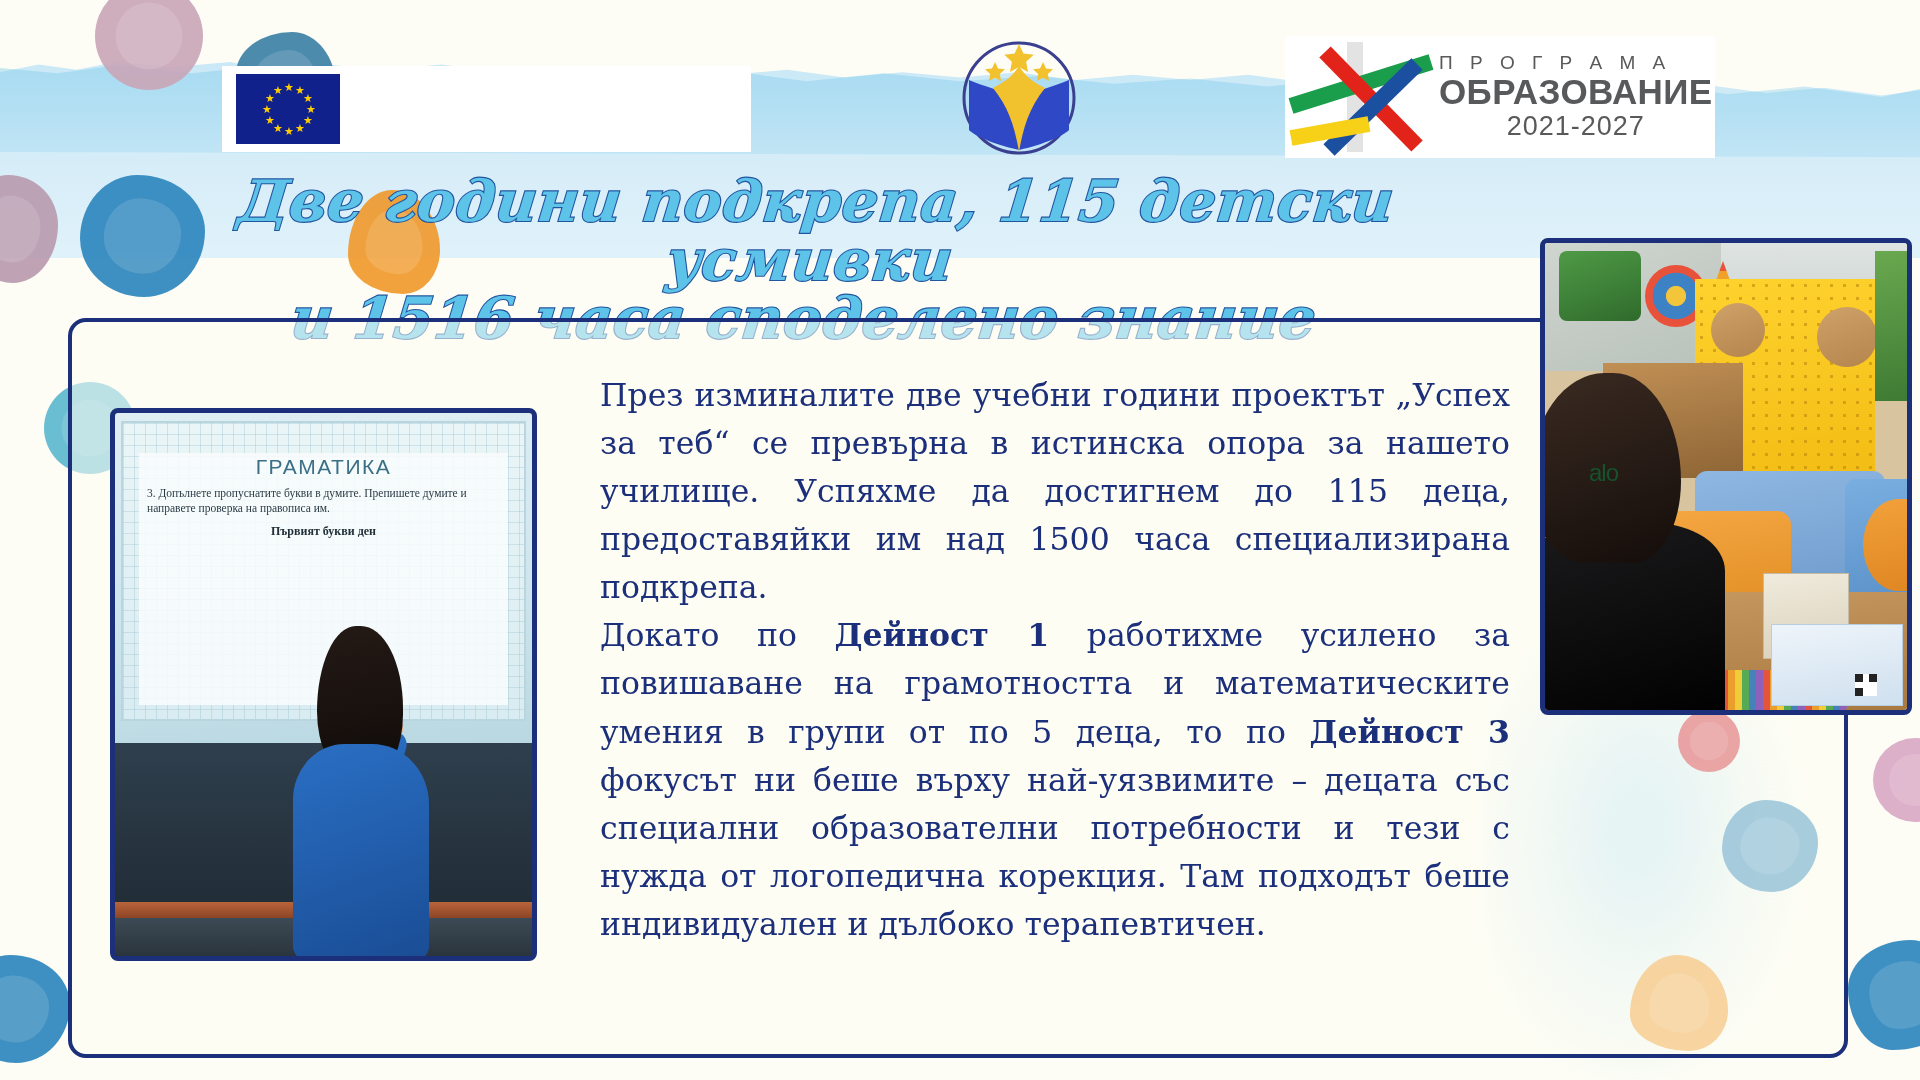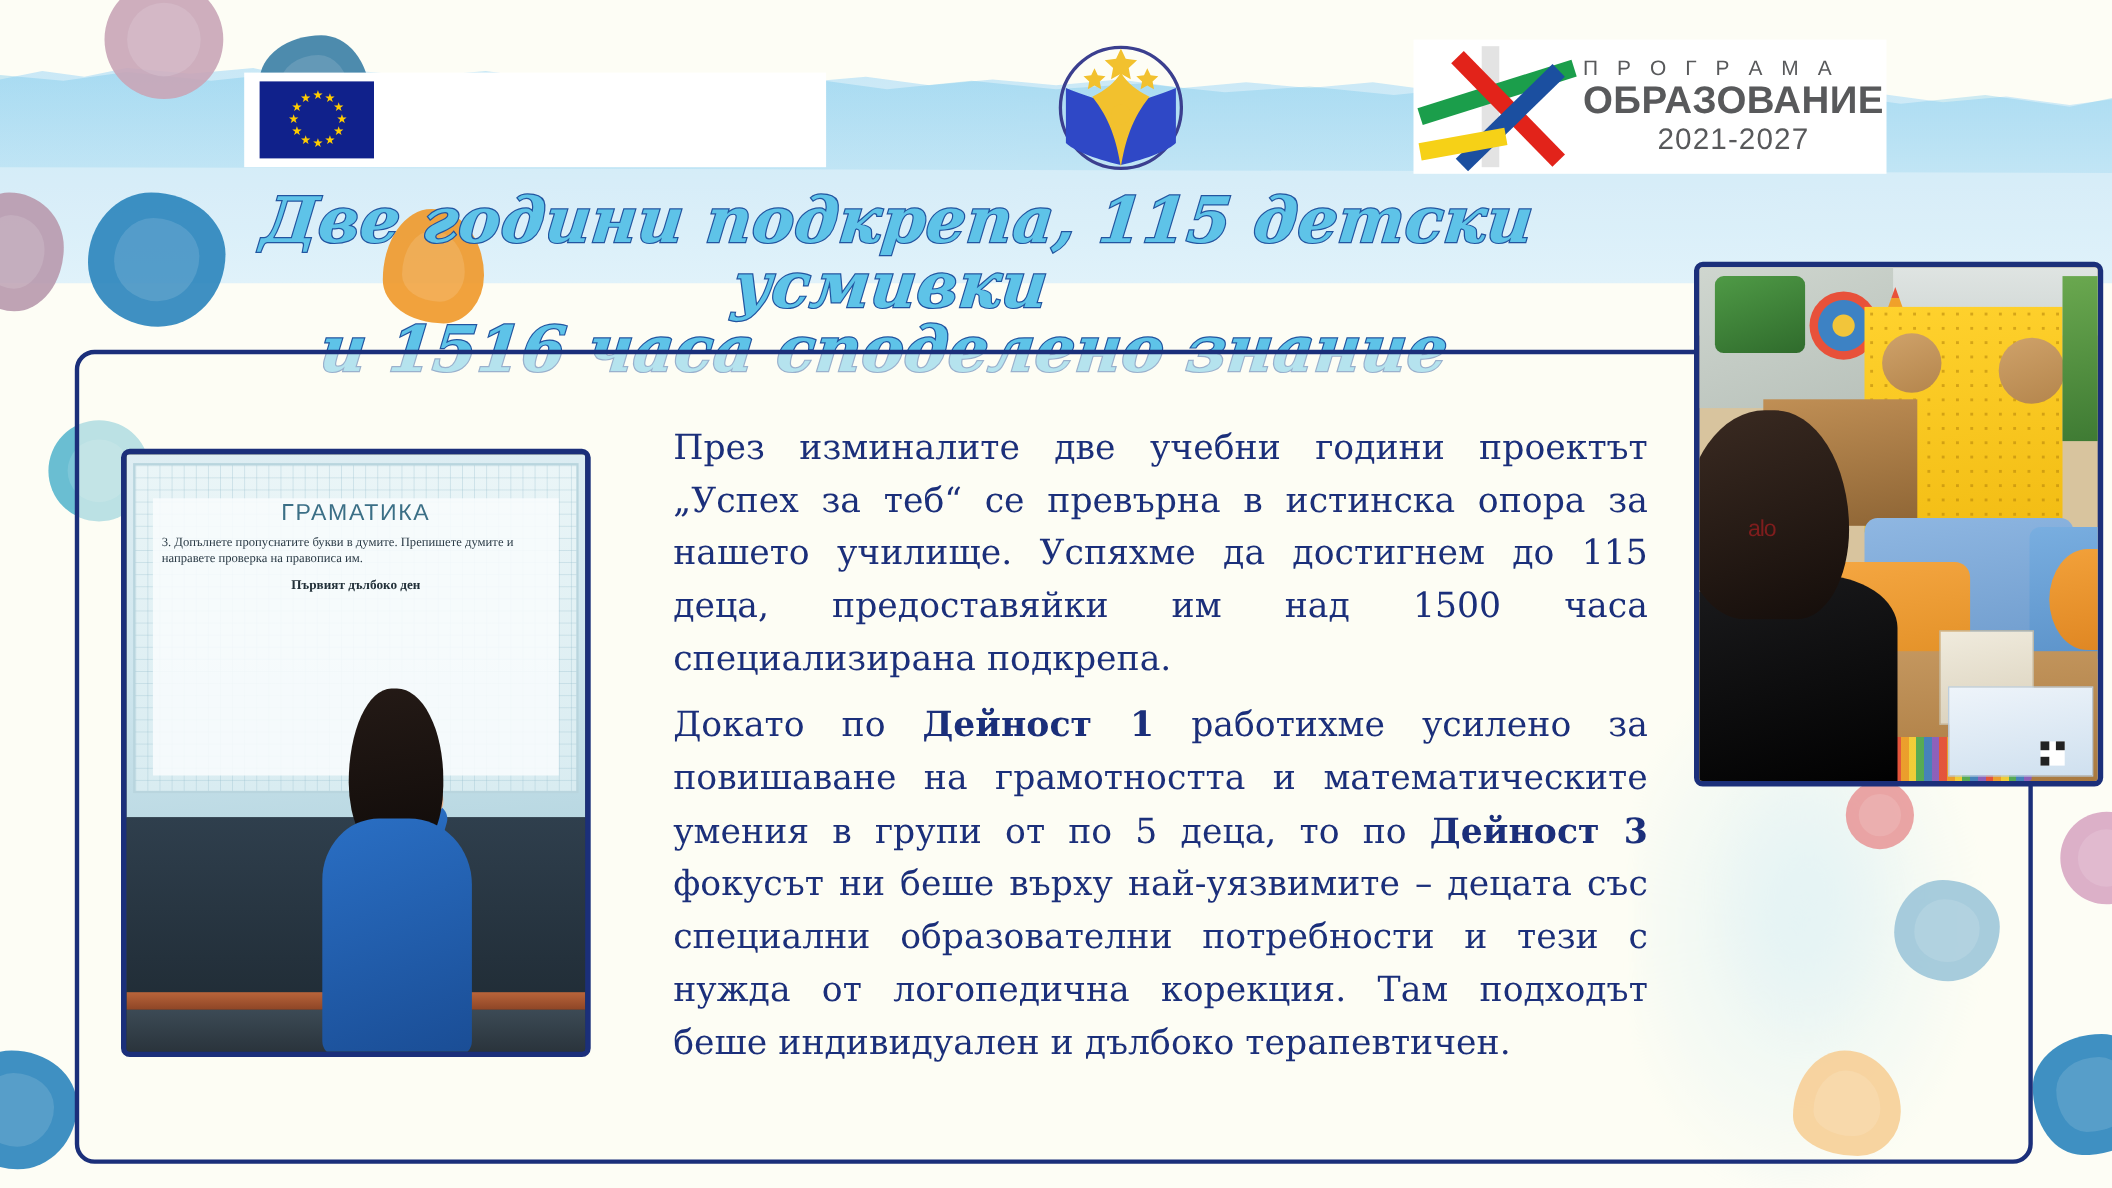--- a/index.html
+++ b/index.html
@@ -190,21 +190,21 @@
   .body-text {
     position: absolute;
     left: 600px; top: 372px;
     width: 910px;
     font-family: "DejaVu Serif", serif;
     font-size: 31.5px;
     line-height: 1.52;
     color: #1b2f7a;
     text-align: justify;
   }
-  .body-text p { margin: 12px; text-align: justify; }
+  .body-text p { margin: 0; text-align: justify; }
   .body-text p + p { margin-top: 0px; }
   .body-text b { font-weight: bold; }
 
   
   .photo-left {
     position: absolute;
     left: 110px; top: 408px;
     width: 427px; height: 553px;
     border: 5px solid #1b2f7a;
     border-radius: 8px;
@@ -368,23 +368,23 @@
     position: absolute; left: 0; top: 0; width: 150px; height: 190px;
     background: linear-gradient(160deg,#3b2b22,#140d0a);
     border-radius: 50% 46% 32% 38% / 56% 58% 44% 42%;
   }
   .pr-shirt {
     position: absolute; left: -6px; top: 150px; width: 200px; height: 200px;
     background: linear-gradient(165deg,#1b1b1d,#000);
     border-radius: 40% 36% 6% 6% / 22% 24% 4% 4%;
   }
   .pr-logo {
-    position: absolute; left: 44px; top: 226px;
-    color: #7f1d1d; font-family: "Liberation Sans", sans-serif;
-    font-size: 21px; letter-spacing: -1px;
+    position: absolute; left: 44px; top: 216px;
+    color: #14532d; font-family: "Liberation Sans", sans-serif;
+    font-size: 24px; letter-spacing: -1px;
   }
   .pr-pencils {
     position: absolute; left: 92px; bottom: 0; width: 210px; height: 40px;
     background: repeating-linear-gradient(90deg,
       #e8513a 0 7px, #f0a12a 7px 14px, #f6d437 14px 21px,
       #4fae55 21px 28px, #3d82c4 28px 35px, #8b5ec4 35px 42px);
     opacity: .92;
     border-radius: 3px;
   }
   .pr-book {
@@ -515,21 +515,21 @@
 
   <div class="panel"></div>
 
   <div class="photo-left">
     <div class="pl-board">
       <div class="pl-slide">
         <div class="pl-grid"></div>
         <div class="pl-inner">
           <div class="pl-title">ГРАМАТИКА</div>
           <div class="pl-p">3. Допълнете пропуснатите букви в думите. Препишете думите и направете проверка на правописа им.</div>
-          <div class="pl-sub">Първият дълбоко ден</div>
+          <div class="pl-sub">Първият букви ден</div>
         </div>
       </div>
     </div>
     <div class="pl-lower">
       <div class="pl-ledge"></div>
       <div class="pl-floor"></div>
     </div>
     <div class="pl-girl">
       <div class="pl-arm"></div>
       <div class="pl-hand"></div>

